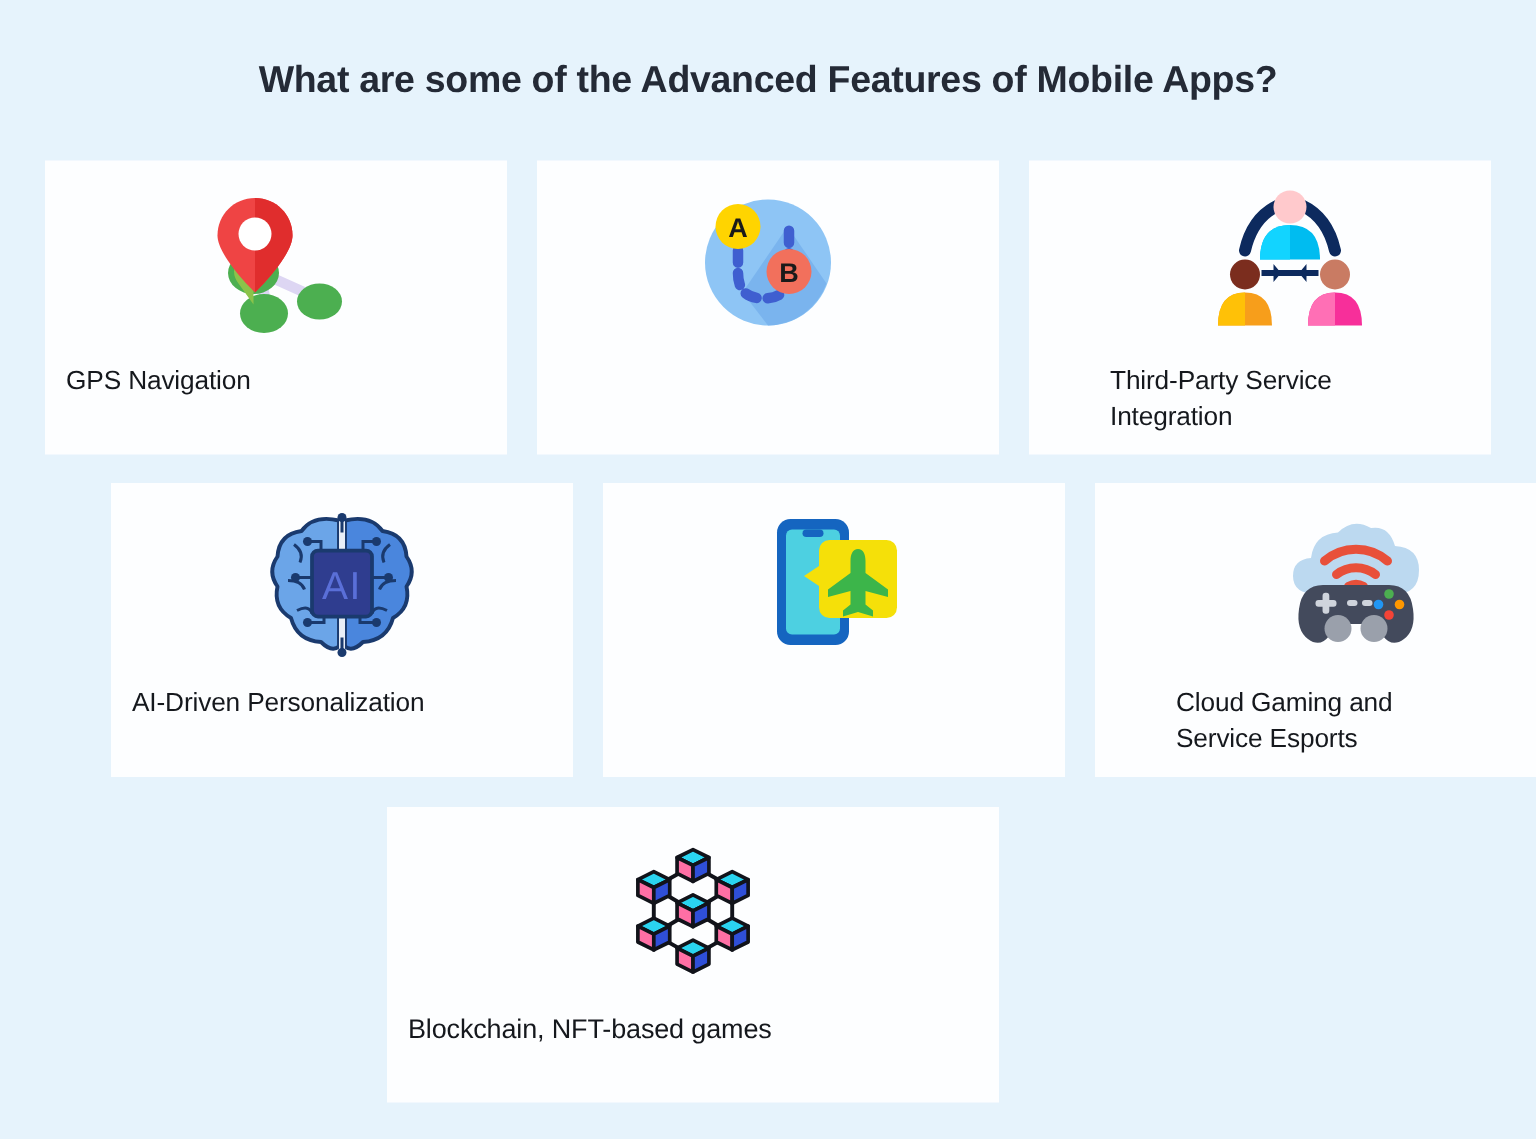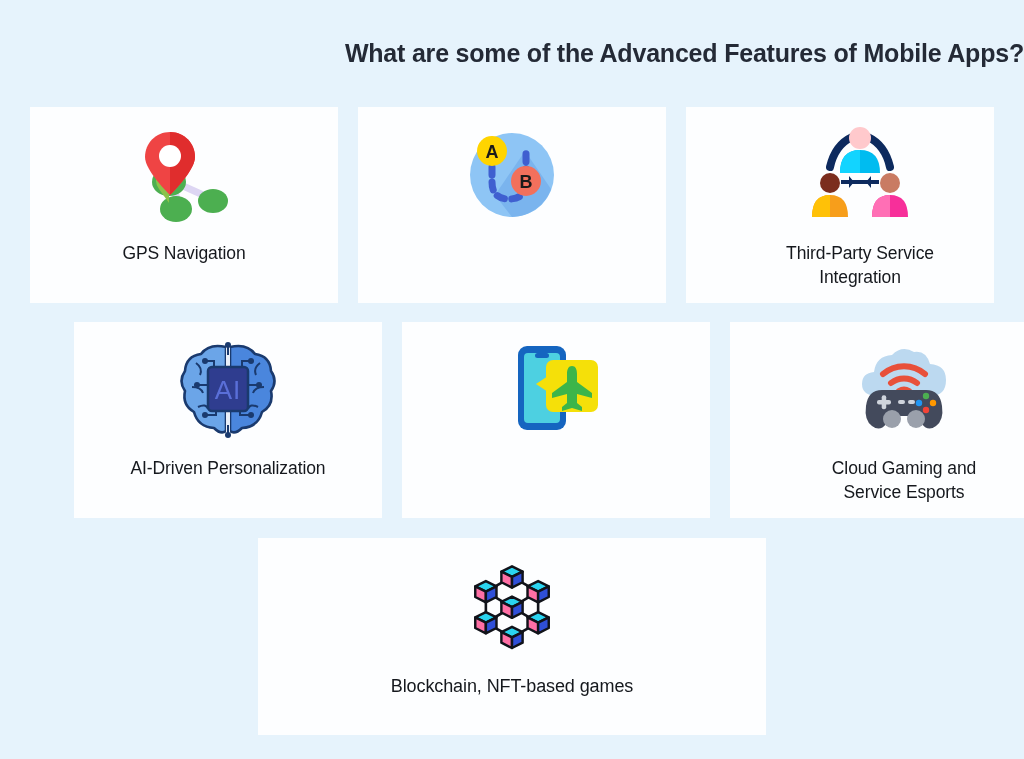--- a/index.html
+++ b/index.html
@@ -23,21 +23,21 @@
     height: 759px;
     background: #e6f3fc;
   }
 
   
   .page-title {
     position: absolute;
     left: 0;
     top: 36px;
     width: 1024px;
-    text-align: right;
+    text-align: center;
     font-size: 25px;
     font-weight: bold;
     color: #242a36;
     letter-spacing: -0.2px;
     line-height: 34px;
   }
 
   
   .card {
     position: absolute;
@@ -47,37 +47,37 @@
     align-items: center;
   }
 
   .card-r1 { top: 107px; height: 196px; }
   .card-r2 { top: 322px; height: 196px; margin-left: 44px; }
   .card-r3 { top: 538px; height: 197px; }
 
   .col-1 { left: 30px;  width: 308px; }
   .col-2 { left: 358px; width: 308px; }
   .col-3 { left: 686px; width: 308px; padding-left: 40px; }
-  .col-wide { left: 258px; width: 508px; }
+  .col-wide { left: 258px; width: 408px; }
 
   .icon-wrap {
     height: 104px;
     margin-top: 16px;
     display: flex;
     align-items: center;
     justify-content: center;
   }
 
   .card-r3 .icon-wrap { margin-top: 20px; height: 100px; }
 
   .card-label {
     margin-top: 14px;
     width: 100%;
     padding: 0 14px;
-    text-align: center;
+    text-align: left;
     font-size: 17.5px;
     line-height: 24px;
     color: #15181d;
     font-weight: normal;
     letter-spacing: -0.1px;
     white-space: pre-line;
   }
 
   .card-r3 .card-label { margin-top: 16px; font-size: 18px; }
 

